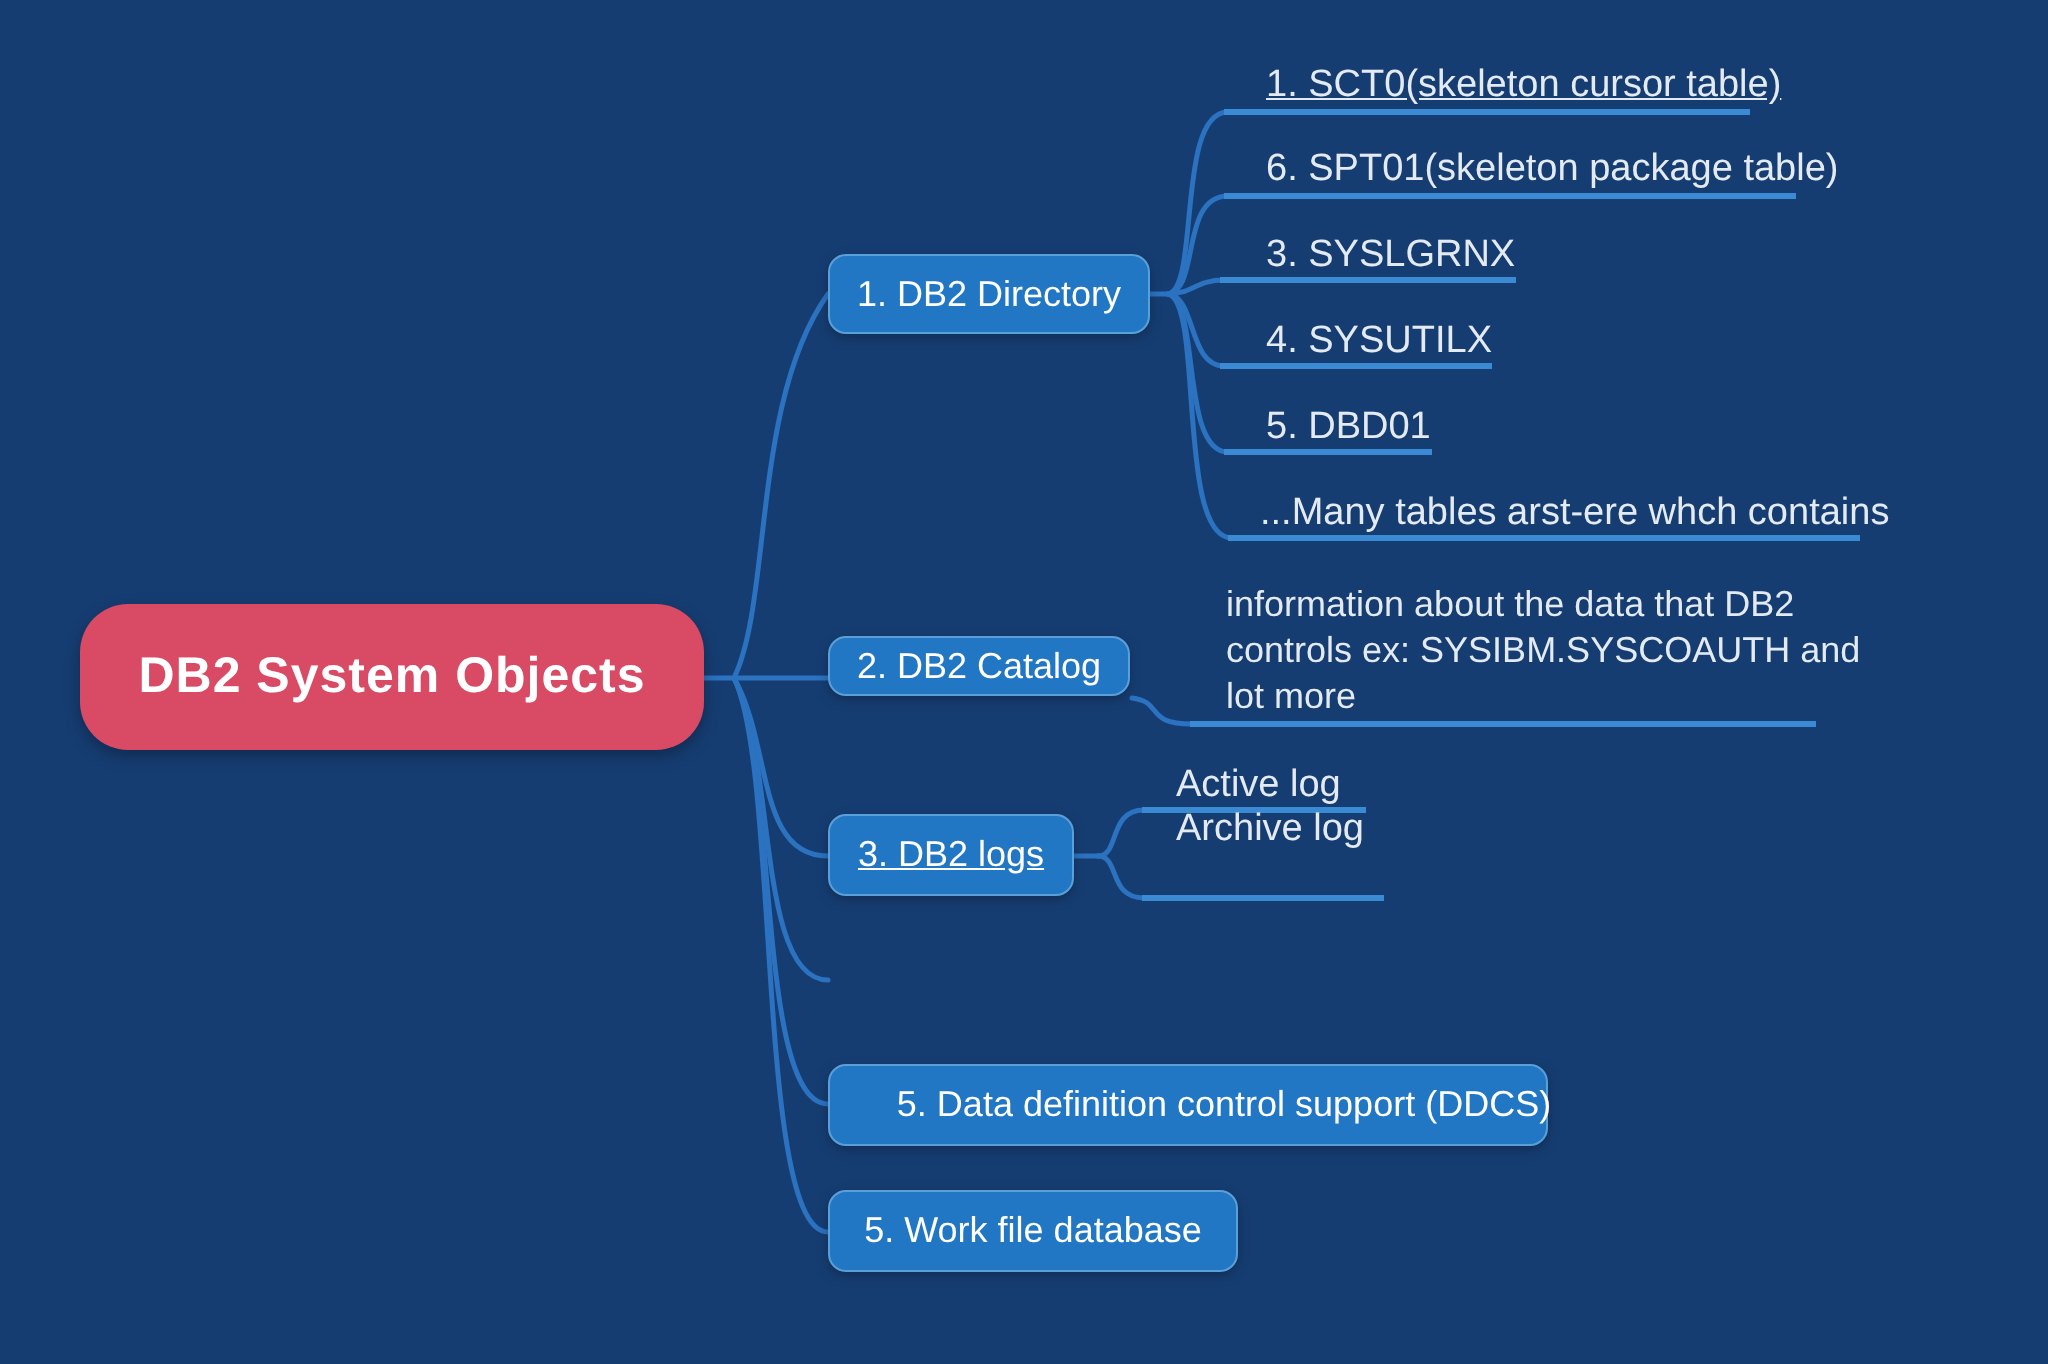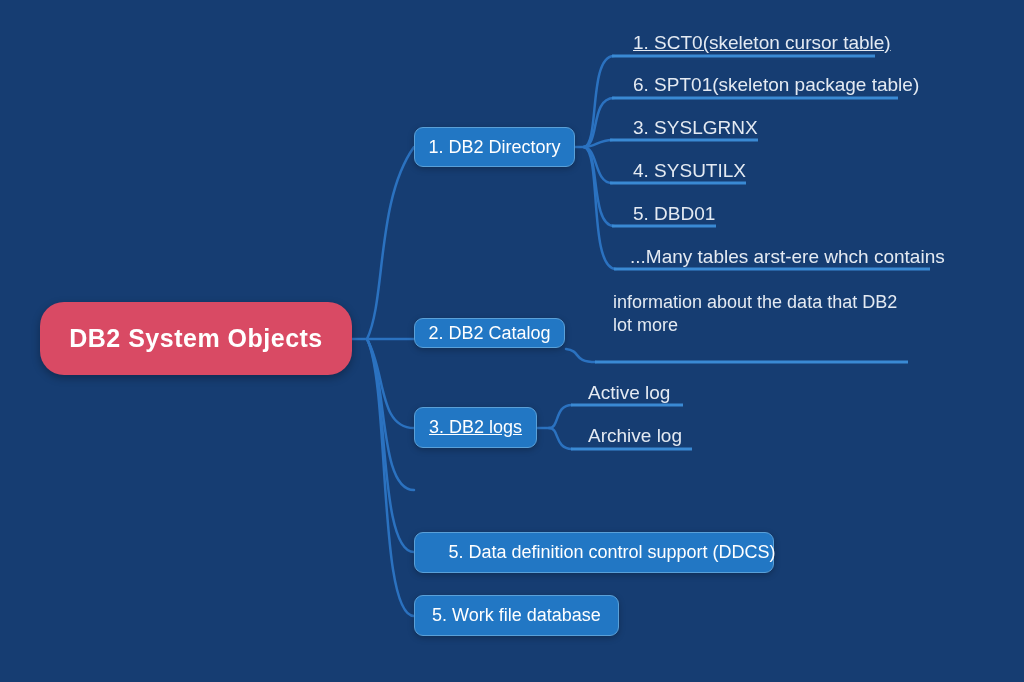--- a/index.html
+++ b/index.html
@@ -106,19 +106,20 @@
 
   <div class="child-label" style="left:633px;top:32px;text-decoration:underline;">1. SCT0(skeleton cursor table)</div>
   <div class="child-label" style="left:633px;top:74px;">6. SPT01(skeleton package table)</div>
   <div class="child-label" style="left:633px;top:117px;">3. SYSLGRNX</div>
   <div class="child-label" style="left:633px;top:160px;">4. SYSUTILX</div>
   <div class="child-label" style="left:633px;top:203px;">5. DBD01</div>
   <div class="child-label" style="left:630px;top:246px;">...Many tables arst-ere whch contains</div>
 
   <div class="note" style="left:578px;top:291px;margin-left:35px;">
     <div>information about the data that DB2</div>
+    <div>controls ex: SYSIBM.SYSCOAUTH and</div>
     <div>lot more</div>
   </div>
 
   <div class="child-label" style="left:588px;top:382px;">Active log</div>
-  <div class="child-label" style="left:588px;top:425px;">Archive log</div>
+  <div class="child-label" style="left:588px;top:404px;">Archive log</div>
 
 </div>
 
 </body></html>

